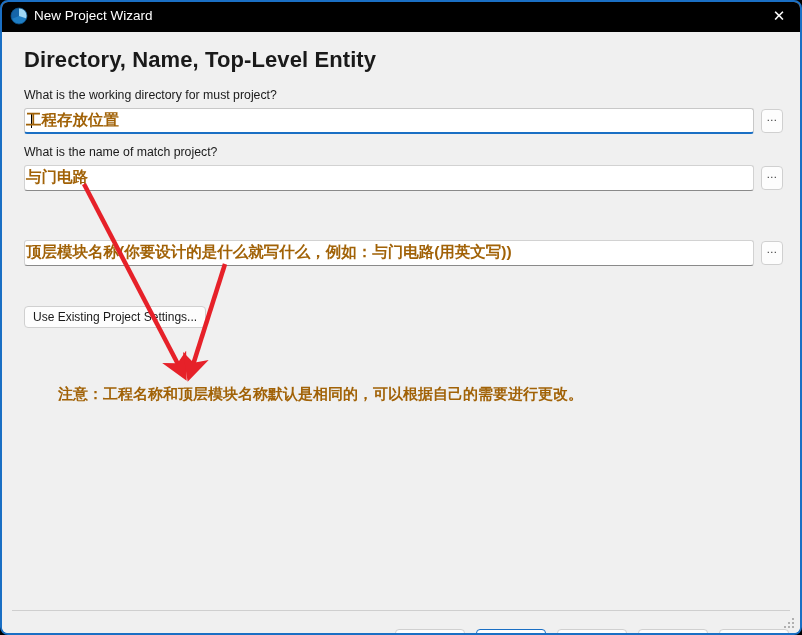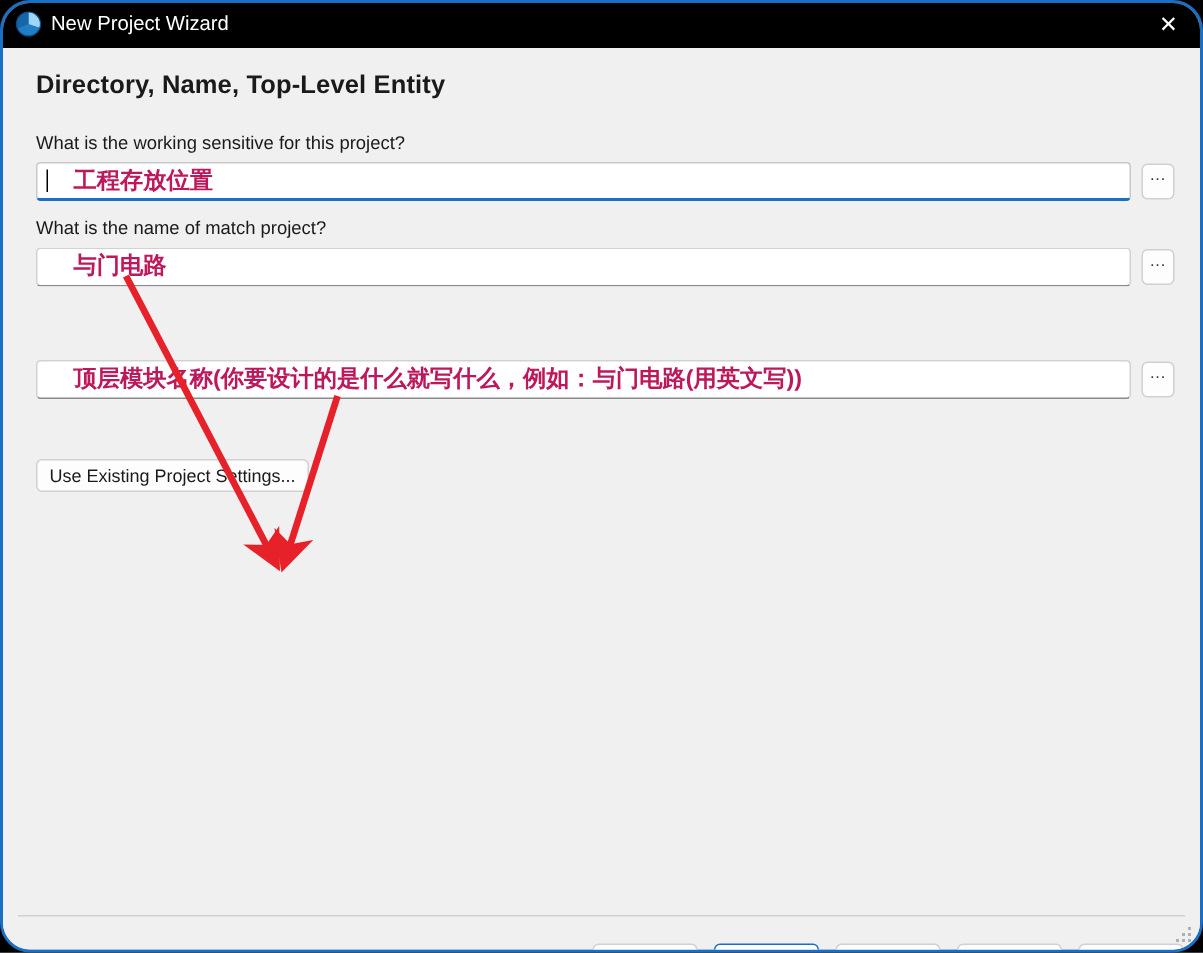--- a/index.html
+++ b/index.html
@@ -10,21 +10,21 @@
     font-family: "Liberation Sans", sans-serif;
     overflow: hidden;
   }
 
   #window {
     position: absolute;
     left: 0; top: 0;
     width: 802px; height: 635px;
     background: #f0f0f0;
     border: 2px solid #1a6fc4;
-    border-radius: 20px;
+    border-radius: 8px;
     overflow: hidden;
   }
 
   
   #titlebar {
     position: absolute;
     left: -2px; top: -2px;
     width: 802px; height: 32px;
     background: #000000;
     border-top-left-radius: 8px;
@@ -52,21 +52,21 @@
   
   #content {
     position: absolute;
     left: 0; top: 30px;
     width: 798px; height: 601px;
     background: #f0f0f0;
   }
 
   #page-title {
     position: absolute; left: 22px; top: 15px;
-    font-size: 17px; font-weight: bold; color: #1a1a1a;
+    font-size: 22px; font-weight: bold; color: #1a1a1a;
     letter-spacing: 0.1px;
   }
 
   .q-label {
     position: absolute;
     font-size: 12.3px; color: #1a1a1a;
     line-height: 17px;
   }
 
   .field-input {
@@ -121,24 +121,23 @@
   }
 
   
   #overlay {
     position: absolute; left: 0; top: 0;
     width: 802px; height: 635px;
     pointer-events: none;
   }
   .anno-text {
     position: absolute;
-    color: #be185d;
+    color: #a16207;
     font-weight: bold;
     white-space: nowrap;
-    padding-left: 23px;
   }
   #anno-field-1 { left: 24px; top: 108px; font-size: 15.5px; }
   #anno-field-2 { left: 24px; top: 165px; font-size: 15.5px; }
   #anno-field-3 { left: 24px; top: 240px; font-size: 15.5px; }
   #anno-note    { left: 56px; top: 383px; font-size: 15px; }
 
   
   #footer-sep {
     position: absolute;
     left: 10px; top: 578px;
@@ -192,21 +191,21 @@
       </svg>
     </div>
     <div id="title-text">New Project Wizard</div>
     <div id="close-btn">✕</div>
   </div>
 
   <div id="content">
 
     <div id="page-title">Directory, Name, Top-Level Entity</div>
 
-    <div class="q-label" style="left:22px; top:55px;">What is the working sensitive for this project?</div>
+    <div class="q-label" style="left:22px; top:55px;">What is the working directory for must project?</div>
     <div class="field-input focused" style="left:22px; top:76px; width:730px;">
       <span class="caret"></span>
     </div>
     <div class="browse-btn" style="left:759px; top:77px;">
       <span class="browse-dots">...</span>
     </div>
 
     <div class="q-label" style="left:22px; top:112px;">What is the name of match project?</div>
     <div class="field-input" style="left:22px; top:133px; width:730px;"></div>
     <div class="browse-btn" style="left:759px; top:134px;">
@@ -240,20 +239,21 @@
   </div>
 
   <div id="overlay">
 
     <div class="anno-text" id="anno-field-1">工程存放位置</div>
 
     <div class="anno-text" id="anno-field-2">与门电路</div>
 
     <div class="anno-text" id="anno-field-3">顶层模块名称(你要设计的是什么就写什么，例如：与门电路(用英文写))</div>
 
+    <div class="anno-text" id="anno-note">注意：工程名称和顶层模块名称默认是相同的，可以根据自己的需要进行更改。</div>
 
     <svg width="802" height="635" style="position:absolute;left:0;top:0;">
       <defs>
         <marker id="ah" markerWidth="6" markerHeight="6" refX="2.8" refY="3" orient="auto" markerUnits="strokeWidth">
           <path d="M0,0 L6,3 L0,6 L1.6,3 Z" fill="#e62129"></path>
         </marker>
       </defs>
       <line x1="82" y1="182" x2="178" y2="366" stroke="#e62129" stroke-width="4.5" marker-end="url(#ah)"></line>
       <line x1="223" y1="262" x2="190" y2="366" stroke="#e62129" stroke-width="4.5" marker-end="url(#ah)"></line>
     </svg>

